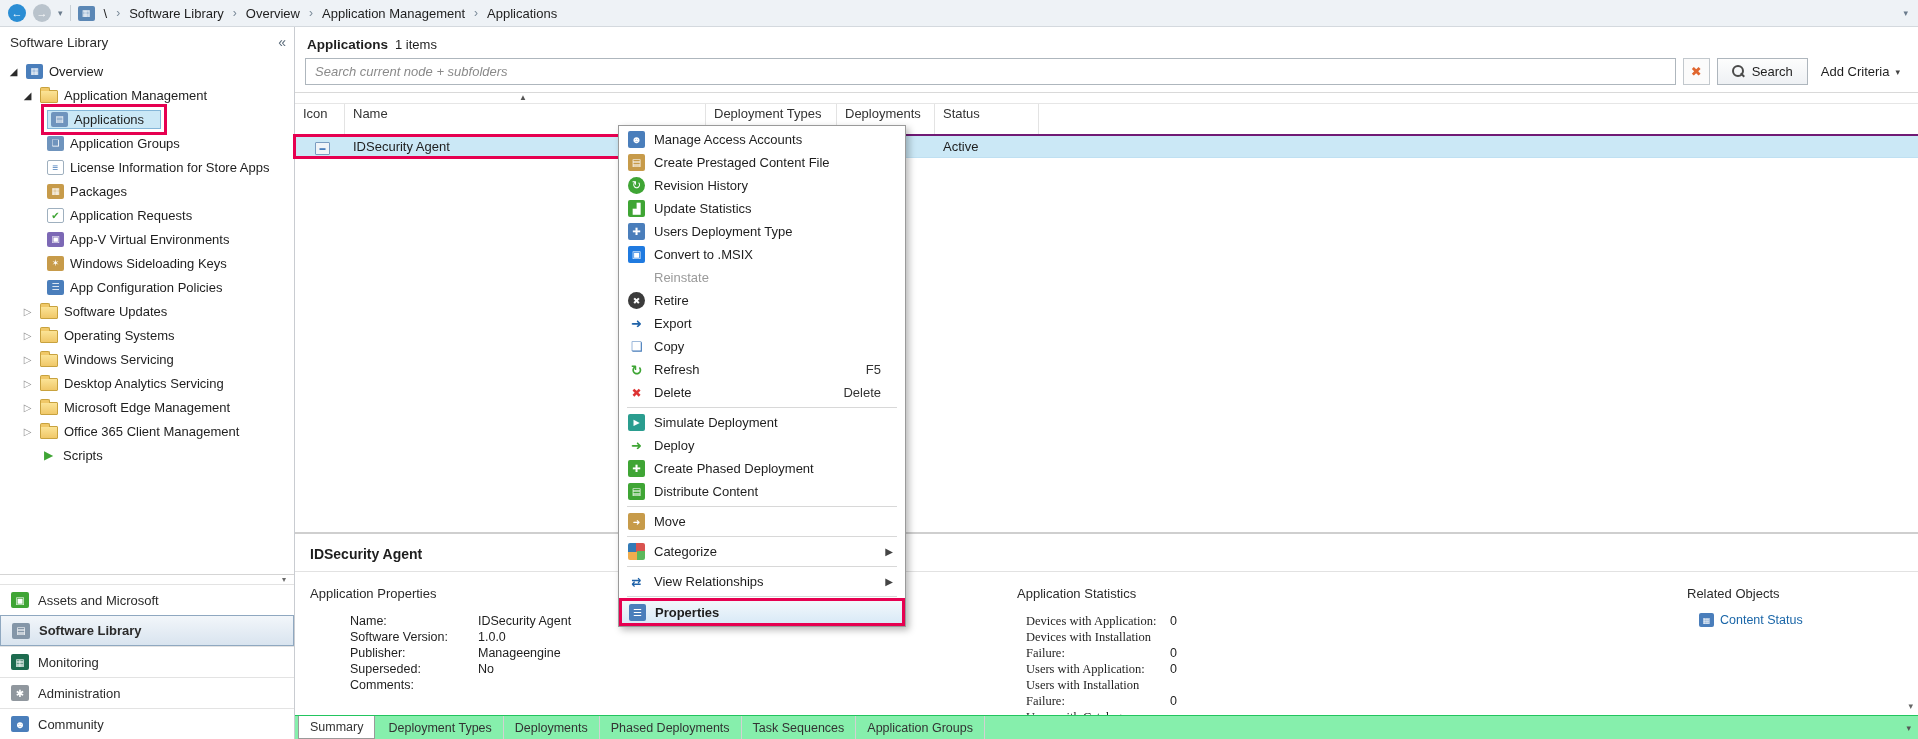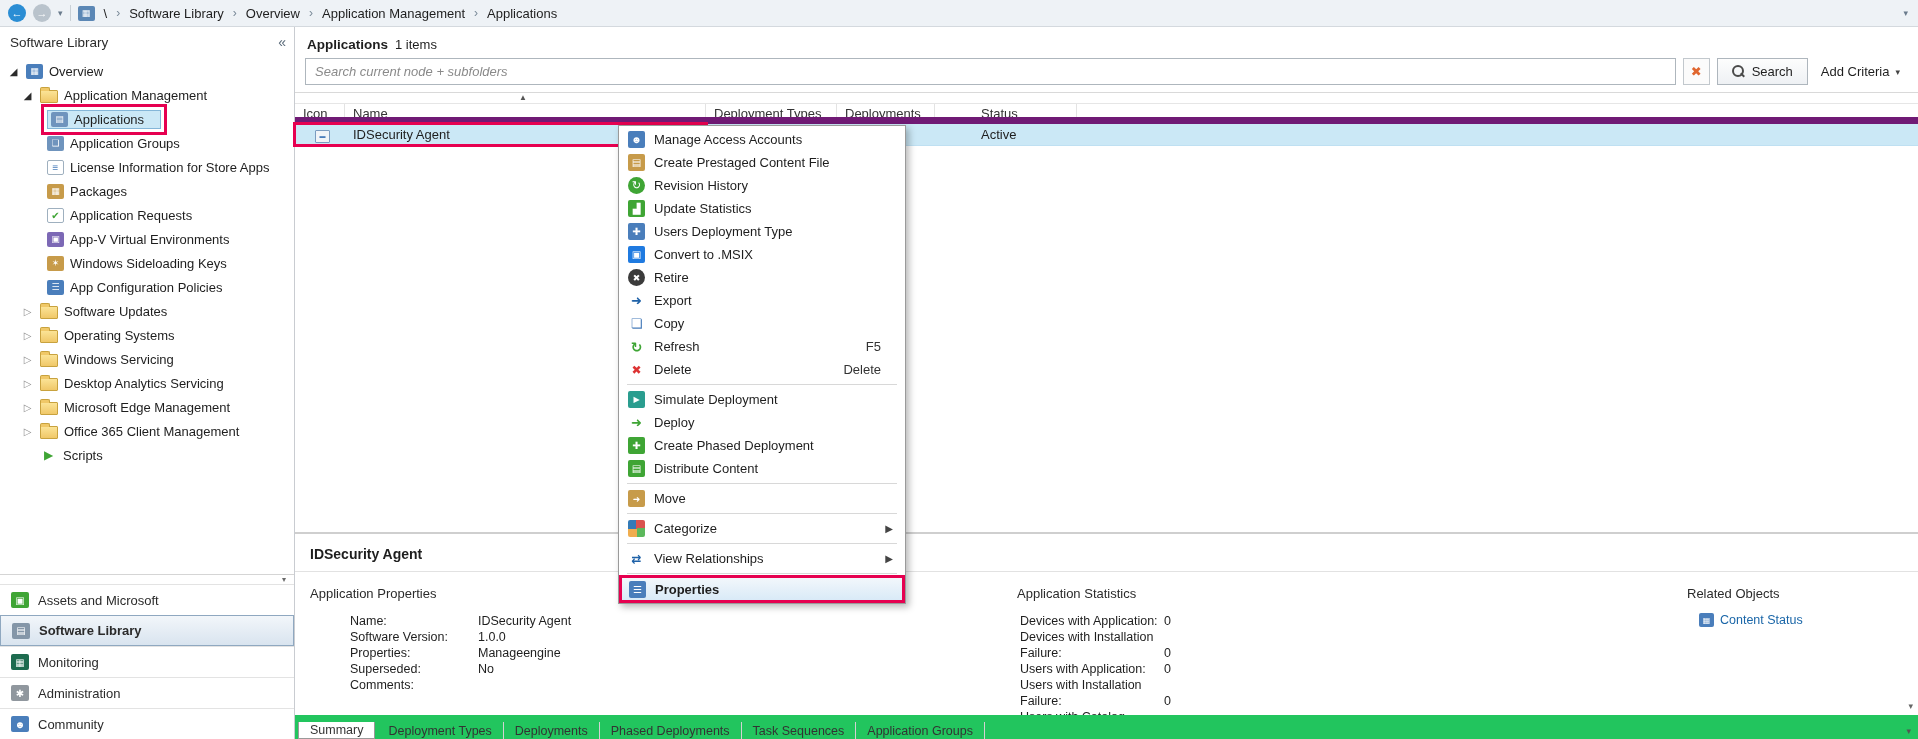--- a/index.html
+++ b/index.html
@@ -78,27 +78,27 @@
   .search-btn{height:27px;border:1px solid #aeb6bd;background:linear-gradient(#fdfdfd,#eef1f4);display:flex;align-items:center;gap:7px;padding:0 14px;font-size:13px;}
   .mag{position:relative;width:13px;height:13px;flex-shrink:0;}
   .mag::before{content:"";position:absolute;width:8px;height:8px;border:2px solid #4a4a4a;border-radius:50%;left:0;top:0;}
   .mag::after{content:"";position:absolute;width:5px;height:2px;background:#4a4a4a;transform:rotate(45deg);left:8px;top:9px;}
   .add-criteria{display:flex;align-items:center;gap:6px;padding:0 6px;font-size:13px;}
   .ac-caret{font-size:9px;color:#444;}
 
   .list-area{flex:1;position:relative;border-top:1px solid #d9d9d9;min-height:0;background:#fff;}
   .sort-strip{height:10px;position:relative;}
   .sort{position:absolute;left:224px;top:0;font-size:8px;color:#555;}
-  .cols{display:flex;height:21px;border-bottom:7px solid #701a75;border-top:1px solid #e6e6e6;}
+  .cols{display:flex;height:33px;border-bottom:2px solid #701a75;border-top:1px solid #e6e6e6;}
   .hcell{border-right:1px solid #e3e3e3;padding:2px 0 0 8px;font-size:13px;color:#333;overflow:hidden;white-space:nowrap;}
   .c-icon{width:50px;}
   .c-name{width:361px;}
   .c-dept{width:131px;}
   .c-depl{width:98px;}
-  .c-status{width:104px;margin-left:38px;}
+  .c-status{width:104px;}
   .lrow{display:flex;height:22px;align-items:center;background:var(--selection);border-bottom:1px solid #bfe0f2;}
   .rcell{padding:0 0 0 8px;white-space:nowrap;overflow:hidden;}
   .row-main{display:flex;align-items:center;width:411px;height:100%;outline:3px solid var(--annotation);outline-offset:-1px;}
   .rowico{width:15px;height:13px;background:#f0f4f8;border:1px solid #7a9cc0;border-radius:1px;display:inline-flex;align-items:center;justify-content:center;font-size:6px;color:#4a7ebb;margin-left:12px;}
 
   
   .cmenu{position:absolute;left:618px;top:125px;width:288px;background:#fff;border:1px solid #9a9a9a;box-shadow:3px 3px 7px rgba(0,0,0,0.28);padding:2px;z-index:50;}
   .mitem{height:23px;display:flex;align-items:center;gap:9px;padding:0 10px 0 7px;font-size:13px;cursor:default;}
   .mico{width:17px;height:17px;font-size:10px;}
   .mi-accounts{background:#4a7ebb;}
@@ -134,28 +134,28 @@
   .detail-title{position:absolute;left:15px;top:12px;font-weight:700;font-size:14px;}
   .detail-rule{position:absolute;left:0;right:0;top:37px;border-top:1px solid #e2e2e2;}
   .sec{position:absolute;top:52px;}
   .sec-props{left:15px;}
   .sec-stats{left:722px;}
   .sec-related{left:1392px;}
   .sec-h{font-size:13px;color:#2b2b2b;margin-bottom:12px;}
   .fld{display:flex;line-height:16px;font-size:12.5px;}
   .sec-props .flabel{width:128px;margin-left:40px;}
   .sec-stats .fld{align-items:flex-end;}
-  .sec-stats .flabel{width:144px;margin-left:3px;}
+  .sec-stats .flabel{width:144px;margin-left:9px;font-family:Liberation Serif, serif;}
   .fval{white-space:nowrap;}
   .rel-link{display:flex;align-items:center;gap:6px;margin-left:12px;color:var(--link);font-size:12.5px;cursor:pointer;}
   .relico{width:15px;height:14px;background:#4a7ebb;border-radius:2px;display:inline-flex;align-items:center;justify-content:center;color:#fff;font-size:8px;}
   .scroll-caret{position:absolute;right:5px;bottom:4px;font-size:9px;color:#666;}
 
   
-  .tabs{height:24px;display:flex;align-items:stretch;background:#22c55e;border-top:7px solid #22c55e;flex-shrink:0;padding-left:3px;}
+  .tabs{height:24px;display:flex;align-items:stretch;background:#86efac;border-top:1px solid #22c55e;flex-shrink:0;padding-left:3px;}
   .tab{display:flex;align-items:center;padding:0 11px;border-right:1px solid #d2d2d2;font-size:12.5px;color:#333;cursor:default;}
   .tab.active{background:#fff;border:1px solid #9a9a9a;border-top:none;margin-right:2px;}
   .tabs-caret{margin-left:auto;align-self:center;padding-right:7px;color:#555;font-size:9px;}
 
   
   .statusbar{height:20px;background:#f0f0f0;border-top:1px solid #d4d4d4;display:flex;align-items:center;padding-left:6px;font-size:12.5px;color:#333;flex-shrink:0;}
 </style>
 </head>
 <body>
 
@@ -350,21 +350,21 @@
           <div class="sec-h">Application Properties</div>
           <div class="fld">
               <span class="flabel">Name:</span>
               <span class="fval">IDSecurity Agent</span>
             </div>
           <div class="fld">
               <span class="flabel">Software Version:</span>
               <span class="fval">1.0.0</span>
             </div>
           <div class="fld">
-              <span class="flabel">Properties:</span>
+              <span class="flabel">Publisher:</span>
               <span class="fval">Manageengine</span>
             </div>
           <div class="fld">
               <span class="flabel">Superseded:</span>
               <span class="fval">No</span>
             </div>
           <div class="fld">
               <span class="flabel">Comments:</span>
               <span class="fval"></span>
             </div>
@@ -436,20 +436,24 @@
       <span class="mlabel">Update Statistics</span>
     </div>
     <div class="mitem">
       <span class="mico mi-createdt">✚</span>
       <span class="mlabel">Users Deployment Type</span>
     </div>
     <div class="mitem">
       <span class="mico mi-msix">▣</span>
       <span class="mlabel">Convert to .MSIX</span>
     </div>
+    <div class="mitem disabled">
+      <span class="mico mi-blank"></span>
+      <span class="mlabel">Reinstate</span>
+    </div>
     <div class="mitem">
       <span class="mico mi-retire">✖</span>
       <span class="mlabel">Retire</span>
     </div>
     <div class="mitem">
       <span class="mico mi-export">➜</span>
       <span class="mlabel">Export</span>
     </div>
     <div class="mitem">
       <span class="mico mi-copy">❏</span>

